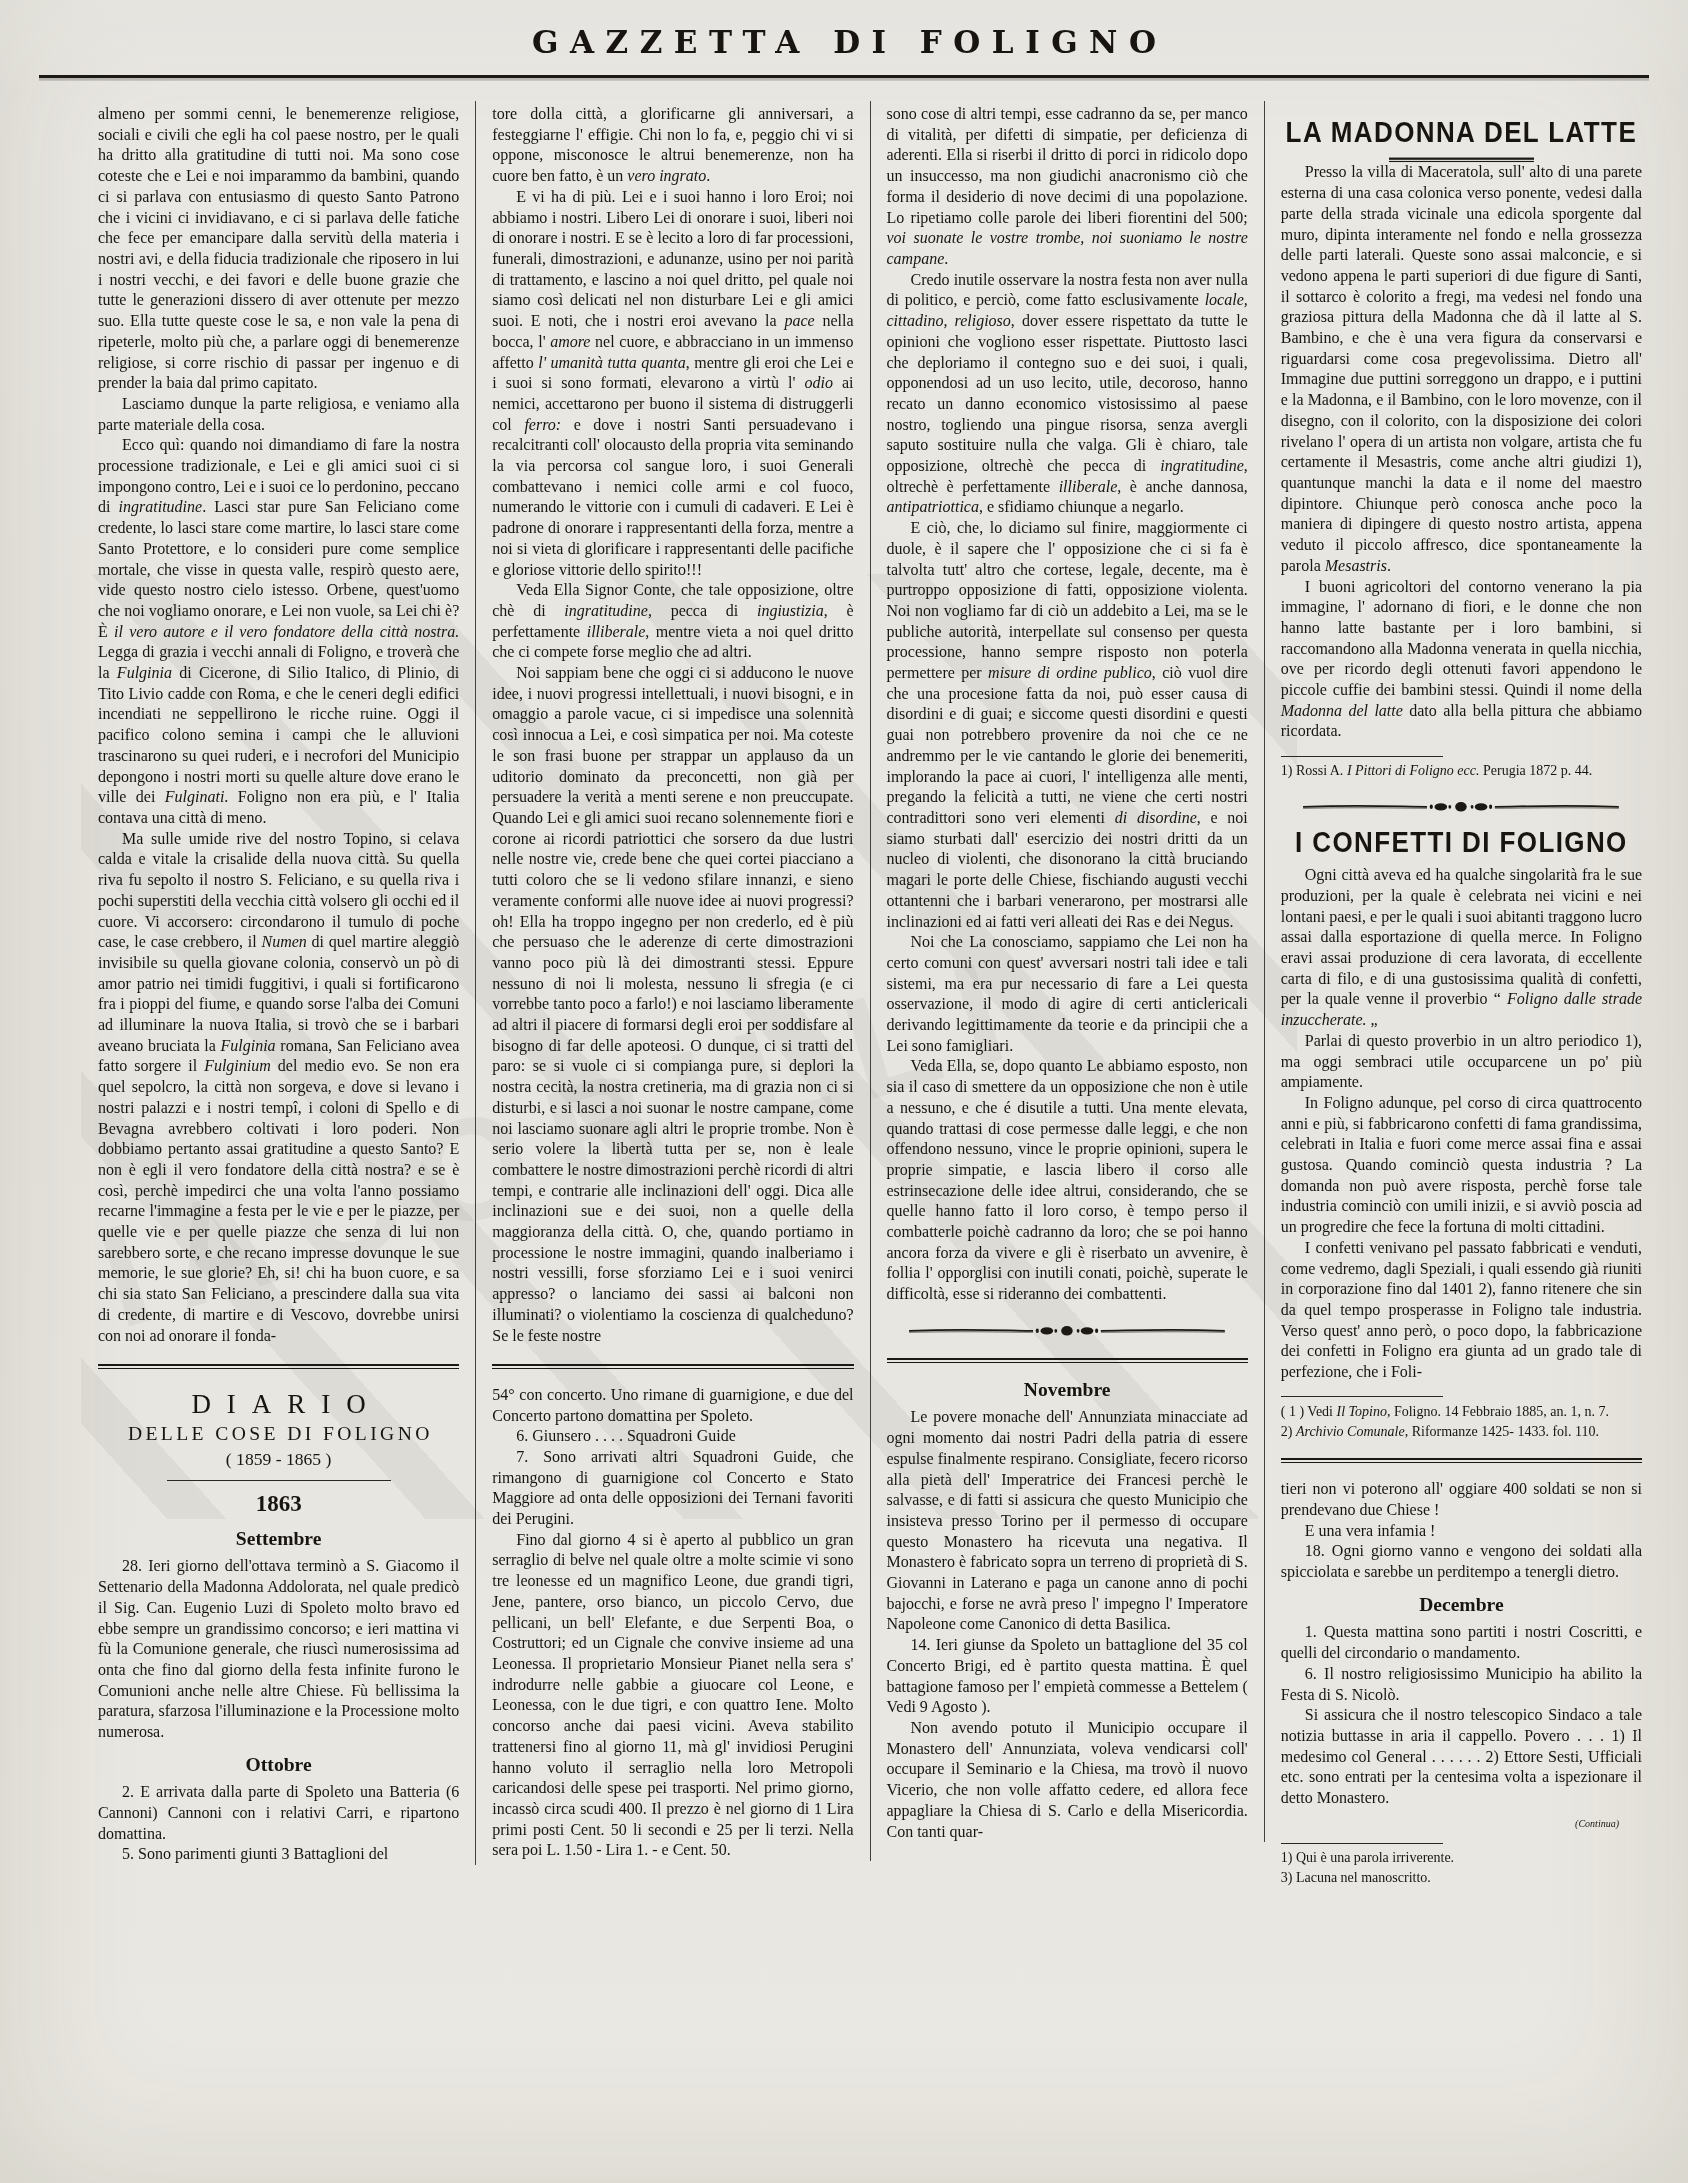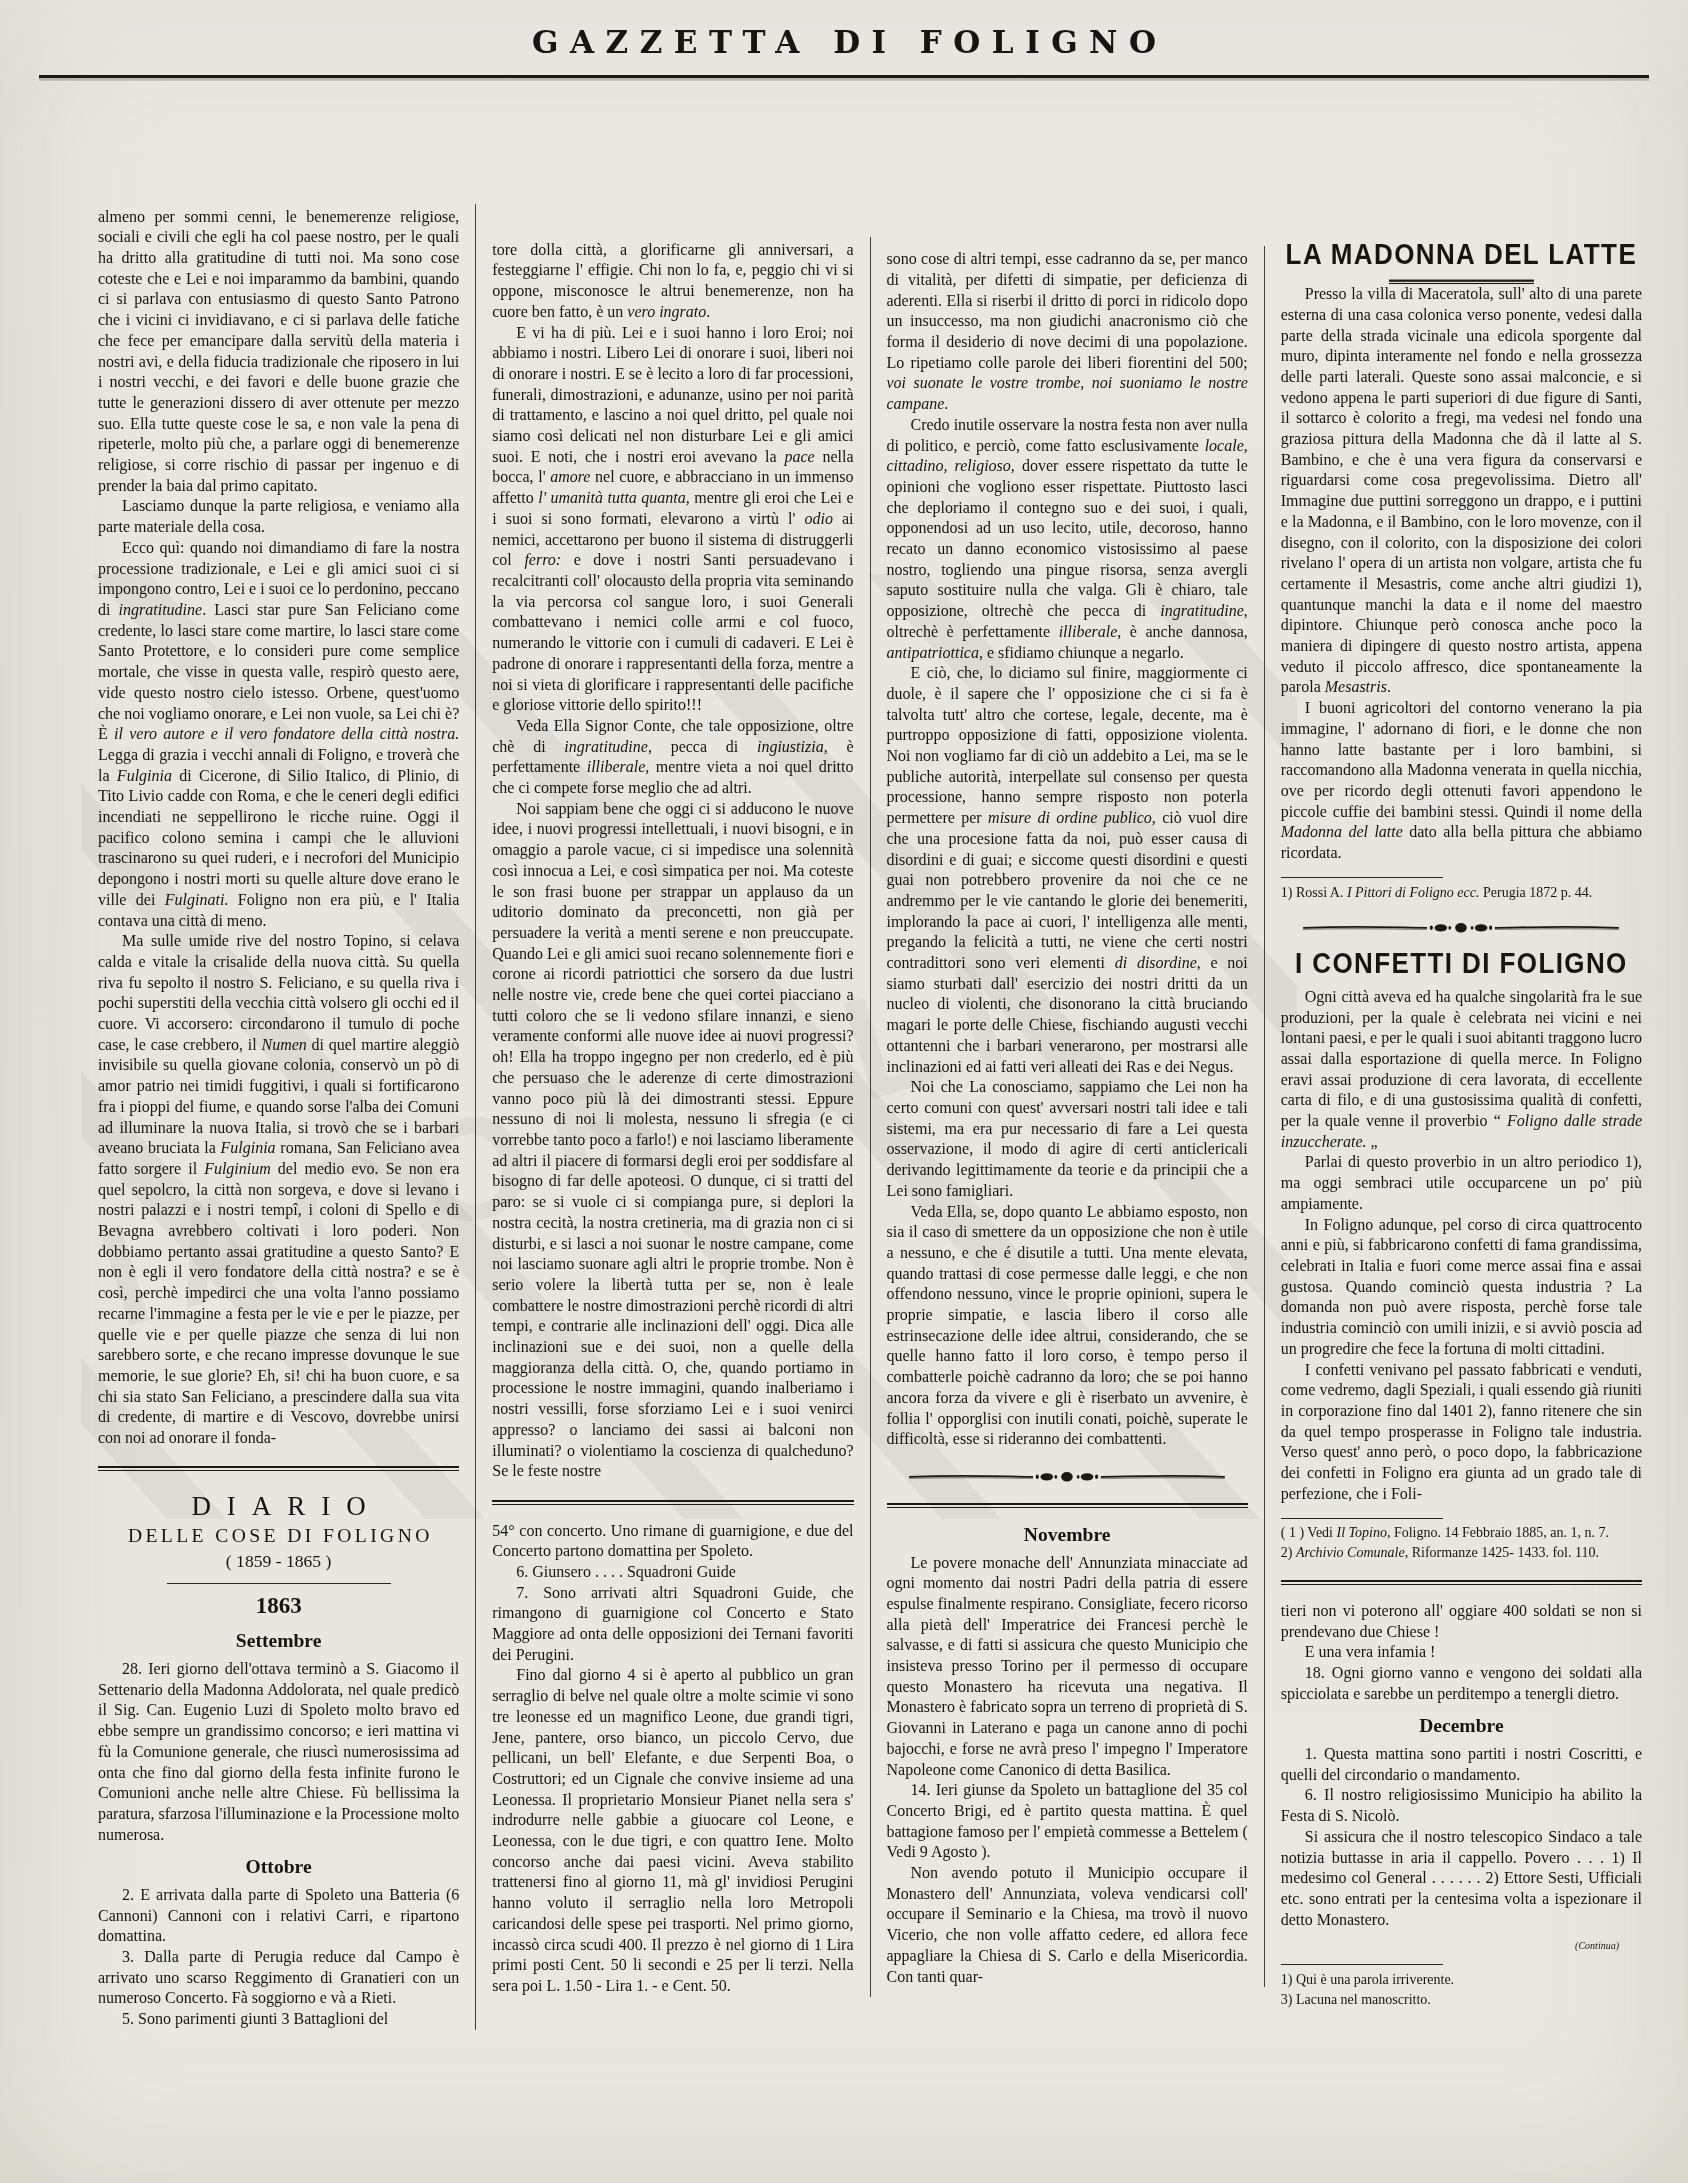--- a/index.html
+++ b/index.html
@@ -8,21 +8,21 @@
     color:#181510;font-family:"Liberation Serif",serif;
     box-shadow:inset 0 0 149px rgba(80,68,45,.14);}
   .scan-bands{position:absolute;z-index:-1;left:81px;top:574px;width:1216px;height:945px;
     background:repeating-linear-gradient(48deg,transparent 0 64px,rgba(125,122,115,.10) 64px 108px,transparent 108px 192px);}
   .watermark{position:absolute;z-index:-1;left:81px;top:1202px;font-family:"Liberation Sans",sans-serif;
     font-weight:bold;font-size:145px;letter-spacing:26px;color:rgba(95,95,100,.07);
     transform:rotate(-17deg);transform-origin:left top;white-space:nowrap;}
   .masthead{padding-top:24px;text-align:center;}
   .masthead h1{margin:0;font-family:"DejaVu Serif",serif;font-weight:bold;font-size:31px;letter-spacing:11.5px;text-indent:11.5px;color:#171411;}
   .masthead-rule{height:3.4px;background:#1c1914;margin:15px 39px 0 39px;box-shadow:0 2.7px 0 rgba(28,25,20,.22);}
-  .columns{display:flex;align-items:center;padding:23px 30px 0 82px;box-sizing:border-box;height:2054px;}
+  .columns{display:flex;align-items:flex-start;padding:23px 30px 0 82px;box-sizing:border-box;height:2054px;}
   .column{flex:1 1 0;padding:2.7px 16px 0 16px;border-right:1.4px solid #45413a;overflow:hidden;}
   .column:last-child{border-right:none;}
   .b-p{font-size:16px;line-height:20.7px;text-align:justify;text-indent:24px;margin:0;}
   .b-p.noindent{text-indent:0;}
   .b-rule{height:2px;border-top:2.7px solid #1c1914;border-bottom:1.4px solid #1c1914;margin:17.6px 0 16px;}
   .b-fnrule{width:162px;border-top:1.4px solid #2c2820;margin:13.5px 0 5.4px;}
   .b-footnote{font-size:14px;line-height:18px;text-align:justify;margin:0 0 2px;}
   .b-title1{font-size:27px;letter-spacing:16px;text-indent:16px;text-align:center;margin:20px 0 2.7px;}
   .b-title2{font-size:19.6px;letter-spacing:3.4px;text-indent:3.4px;text-align:center;margin:2.7px 0 0;}
   .b-title3{font-size:17.6px;text-align:center;margin:4px 0 0;}
@@ -58,21 +58,20 @@
         <div class="b-rule"></div>
         <div class="b-title1">DIARIO</div>
         <div class="b-title2">DELLE COSE DI FOLIGNO</div>
         <div class="b-title3">( 1859 - 1865 )</div>
         <div class="b-srule"></div>
         <div class="b-year">1863</div>
         <div class="b-month">Settembre</div>
         <div class="b-p">28. Ieri giorno dell'ottava terminò a S. Giacomo il Settenario della Madonna Addolorata, nel quale predicò il Sig. Can. Eugenio Luzi di Spoleto molto bravo ed ebbe sempre un grandissimo concorso; e ieri mattina vi fù la Comunione generale, che riuscì numerosissima ad onta che fino dal giorno della festa infinite furono le Comunioni anche nelle altre Chiese. Fù bellissima la paratura, sfarzosa l'illuminazione e la Processione molto numerosa.</div>
         <div class="b-month">Ottobre</div>
         <div class="b-p">2. E arrivata dalla parte di Spoleto una Batteria (6 Cannoni) Cannoni con i relativi Carri, e ripartono domattina.</div>
-        <div class="b-p">3. Dalla parte di Perugia reduce dal Campo è arrivato uno scarso Reggimento di Granatieri con un numeroso Concerto. Fà soggiorno e và a Rieti.</div>
         <div class="b-p">5. Sono parimenti giunti 3 Battaglioni del</div>
       </section>
     <section class="column">
         <div class="b-p noindent">tore dolla città, a glorificarne gli anniversari, a festeggiarne l' effigie. Chi non lo fa, e, peggio chi vi si oppone, misconosce le altrui benemerenze, non ha cuore ben fatto, è un <i>vero ingrato</i>.</div>
         <div class="b-p">E vi ha di più. Lei e i suoi hanno i loro Eroi; noi abbiamo i nostri. Libero Lei di onorare i suoi, liberi noi di onorare i nostri. E se è lecito a loro di far processioni, funerali, dimostrazioni, e adunanze, usino per noi parità di trattamento, e lascino a noi quel dritto, pel quale noi siamo così delicati nel non disturbare Lei e gli amici suoi. E noti, che i nostri eroi avevano la <i>pace</i> nella bocca, l' <i>amore</i> nel cuore, e abbracciano in un immenso affetto <i>l' umanità tutta quanta</i>, mentre gli eroi che Lei e i suoi si sono formati, elevarono a virtù l' <i>odio</i> ai nemici, accettarono per buono il sistema di distruggerli col <i>ferro:</i> e dove i nostri Santi persuadevano i recalcitranti coll' olocausto della propria vita seminando la via percorsa col sangue loro, i suoi Generali combattevano i nemici colle armi e col fuoco, numerando le vittorie con i cumuli di cadaveri. E Lei è padrone di onorare i rappresentanti della forza, mentre a noi si vieta di glorificare i rappresentanti delle pacifiche e gloriose vittorie dello spirito!!!</div>
         <div class="b-p">Veda Ella Signor Conte, che tale opposizione, oltre chè di <i>ingratitudine</i>, pecca di <i>ingiustizia</i>, è perfettamente <i>illiberale</i>, mentre vieta a noi quel dritto che ci compete forse meglio che ad altri.</div>
         <div class="b-p">Noi sappiam bene che oggi ci si adducono le nuove idee, i nuovi progressi intellettuali, i nuovi bisogni, e in omaggio a parole vacue, ci si impedisce una solennità così innocua a Lei, e così simpatica per noi. Ma coteste le son frasi buone per strappar un applauso da un uditorio dominato da preconcetti, non già per persuadere la verità a menti serene e non preuccupate. Quando Lei e gli amici suoi recano solennemente fiori e corone ai ricordi patriottici che sorsero da due lustri nelle nostre vie, crede bene che quei cortei piacciano a tutti coloro che se li vedono sfilare innanzi, e sieno veramente conformi alle nuove idee ai nuovi progressi? oh! Ella ha troppo ingegno per non crederlo, ed è più che persuaso che le aderenze di certe dimostrazioni vanno poco più là dei dimostranti stessi. Eppure nessuno di noi li molesta, nessuno li sfregia (e ci vorrebbe tanto poco a farlo!) e noi lasciamo liberamente ad altri il piacere di formarsi degli eroi per soddisfare al bisogno di far delle apoteosi. O dunque, ci si tratti del paro: se si vuole ci si compianga pure, si deplori la nostra cecità, la nostra cretineria, ma di grazia non ci si disturbi, e si lasci a noi suonar le nostre campane, come noi lasciamo suonare agli altri le proprie trombe. Non è serio volere la libertà tutta per se, non è leale combattere le nostre dimostrazioni perchè ricordi di altri tempi, e contrarie alle inclinazioni dell' oggi. Dica alle inclinazioni sue e dei suoi, non a quelle della maggioranza della città. O, che, quando portiamo in processione le nostre immagini, quando inalberiamo i nostri vessilli, forse sforziamo Lei e i suoi venirci appresso? o lanciamo dei sassi ai balconi non illuminati? o violentiamo la coscienza di qualcheduno? Se le feste nostre</div>
         <div class="b-rule"></div>
         <div class="b-p noindent">54° con concerto. Uno rimane di guarnigione, e due del Concerto partono domattina per Spoleto.</div>
         <div class="b-p">6. Giunsero . . . . Squadroni Guide</div>

